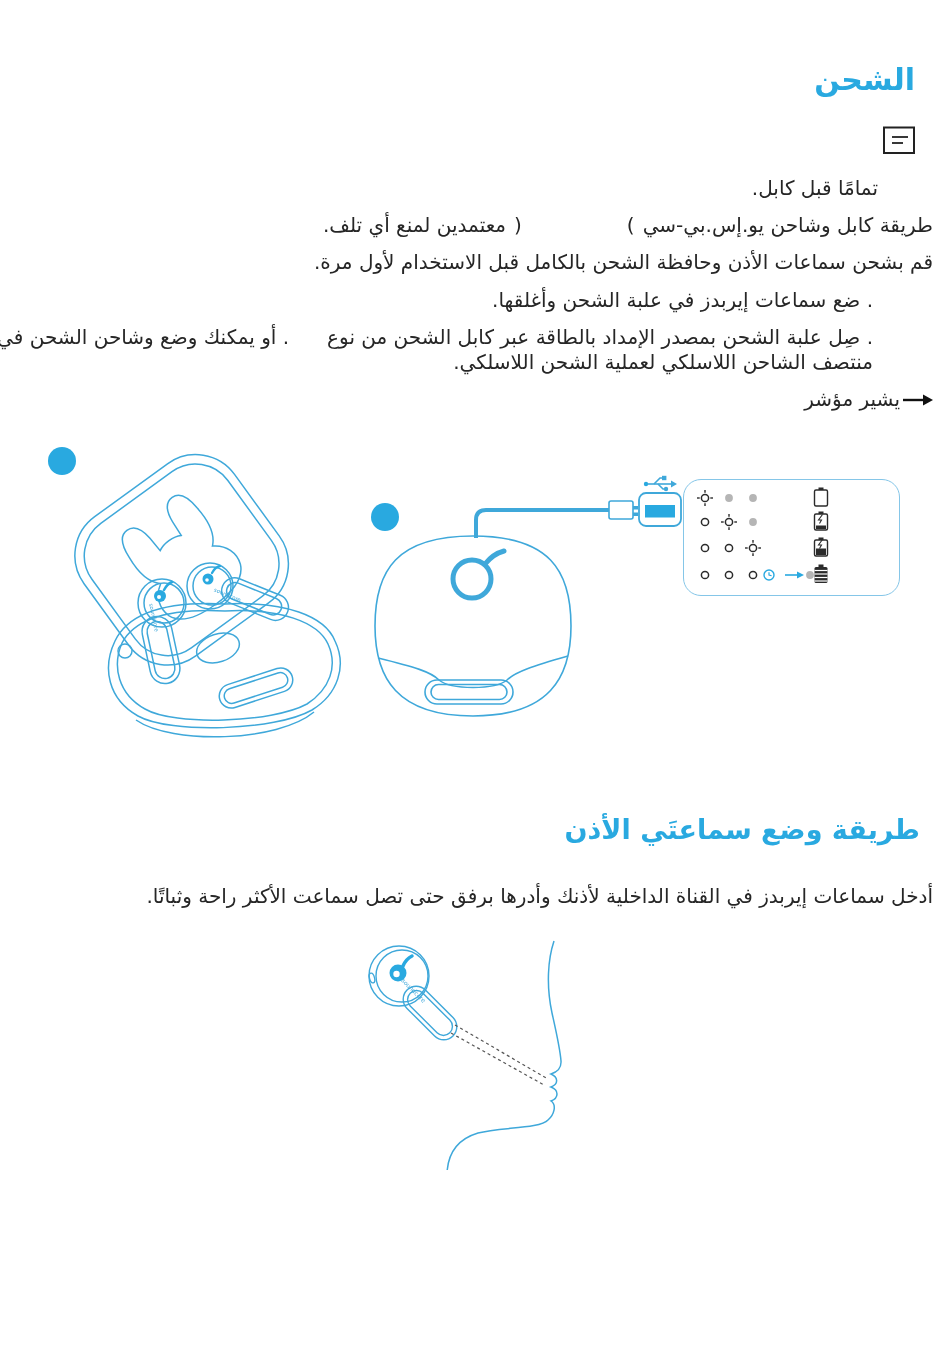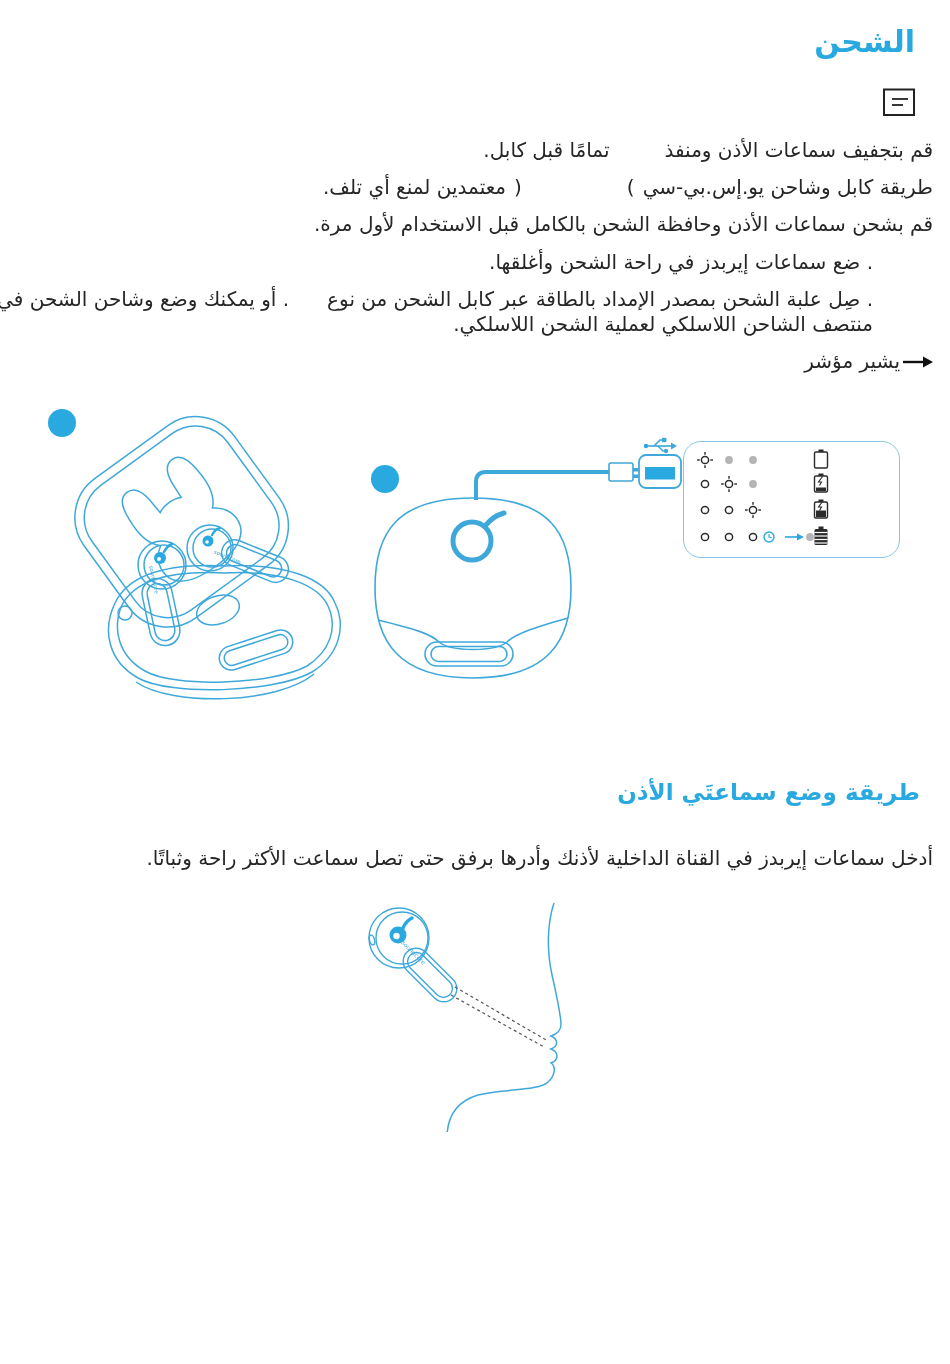--- a/index.html
+++ b/index.html
@@ -1,26 +1,26 @@
 <!DOCTYPE html>
 <html lang="ar"><head>
 <meta charset="utf-8">
 <style>
   html,body{margin:0;padding:0;background:#ffffff;}
   .page{
     position:relative;width:950px;height:1132px;background:#ffffff;
-    font-family:"DejaVu Sans",sans-serif;overflow:hidden;direction:rtl;
+    font-family:"DejaVu Sans",sans-serif;overflow:hidden;direction:rtl;margin-top:38px;
   }
   .h1{
     position:absolute;top:22px;right:35px;color:#29a9e0;
     font-size:30px;font-weight:bold;line-height:40px;white-space:nowrap;
   }
   .h2{
     position:absolute;top:772px;right:30px;color:#29a9e0;
-    font-size:23px;font-weight:bold;line-height:40px;white-space:nowrap;
+    font-size:27px;font-weight:bold;line-height:40px;white-space:nowrap;
   }
   .trow{
     position:absolute;right:17px;direction:rtl;display:flex;align-items:baseline;
     font-size:20px;line-height:26px;color:#262626;white-space:nowrap;
   }
   .trow.step{right:77px;}
   .gap{display:inline-block;height:1px;}
   .paren{direction:ltr;unicode-bidi:bidi-override;}
   .badge{
     position:absolute;width:28px;height:28px;border-radius:50%;background:#29a9e0;
@@ -40,41 +40,40 @@
 
   <div class="h1">الشحن</div>
 
   <svg class="note-ic" width="34" height="29" viewBox="0 0 34 29">
     <rect x="2" y="1.5" width="30" height="25.5" fill="#ffffff" stroke="#222222" stroke-width="2"></rect>
     <line x1="10" y1="11" x2="26" y2="11" stroke="#222222" stroke-width="1.8"></line>
     <line x1="10" y1="17" x2="21" y2="17" stroke="#222222" stroke-width="1.8"></line>
   </svg>
 
   <div class="trow" style="top:137px">
-    <span>قم بتجفيف سماعات الأذن ومنفذ</span>
     <span class="gap" style="width:55px"></span>
     <span>تمامًا قبل كابل.</span>
   </div>
 
   <div class="trow" style="top:174px">
     <span>طريقة كابل وشاحن يو.إس.بي-سي</span>
     <span class="gap" style="width:8px"></span>
     <span class="paren">(</span>
     <span class="gap" style="width:105px"></span>
     <span class="paren">)</span>
     <span class="gap" style="width:8px"></span>
     <span>معتمدين لمنع أي تلف.</span>
   </div>
 
   <div class="trow" style="top:211px">
     <span>قم بشحن سماعات الأذن وحافظة الشحن بالكامل قبل الاستخدام لأول مرة.</span>
   </div>
 
   <div class="trow step" style="top:249px">
-    <span>. ضع سماعات إيربدز في راحة الشحن وأغلقها.</span>
+    <span>. ضع سماعات إيربدز في علبة الشحن وأغلقها.</span>
   </div>
 
   <div class="trow step" style="top:286px">
     <span>. صِل علبة الشحن بمصدر الإمداد بالطاقة عبر كابل الشحن من نوع</span>
     <span class="gap" style="width:38px"></span>
     <span>. أو يمكنك وضع وشاحن الشحن في</span>
   </div>
 
   <div class="trow step" style="top:311px">
     <span>منتصف الشاحن اللاسلكي لعملية الشحن اللاسلكي.</span>

